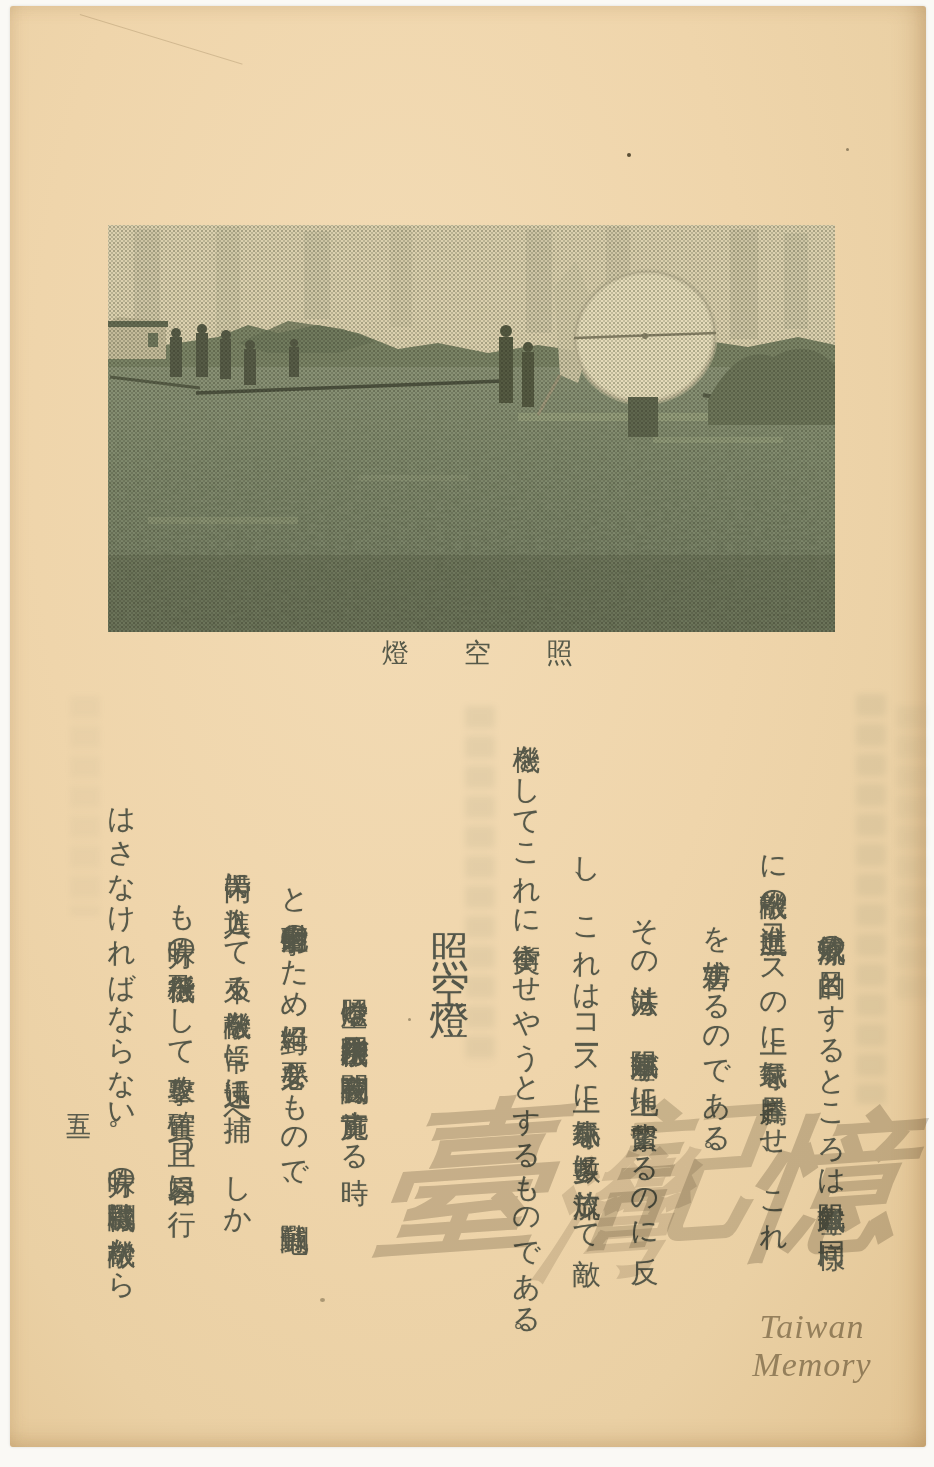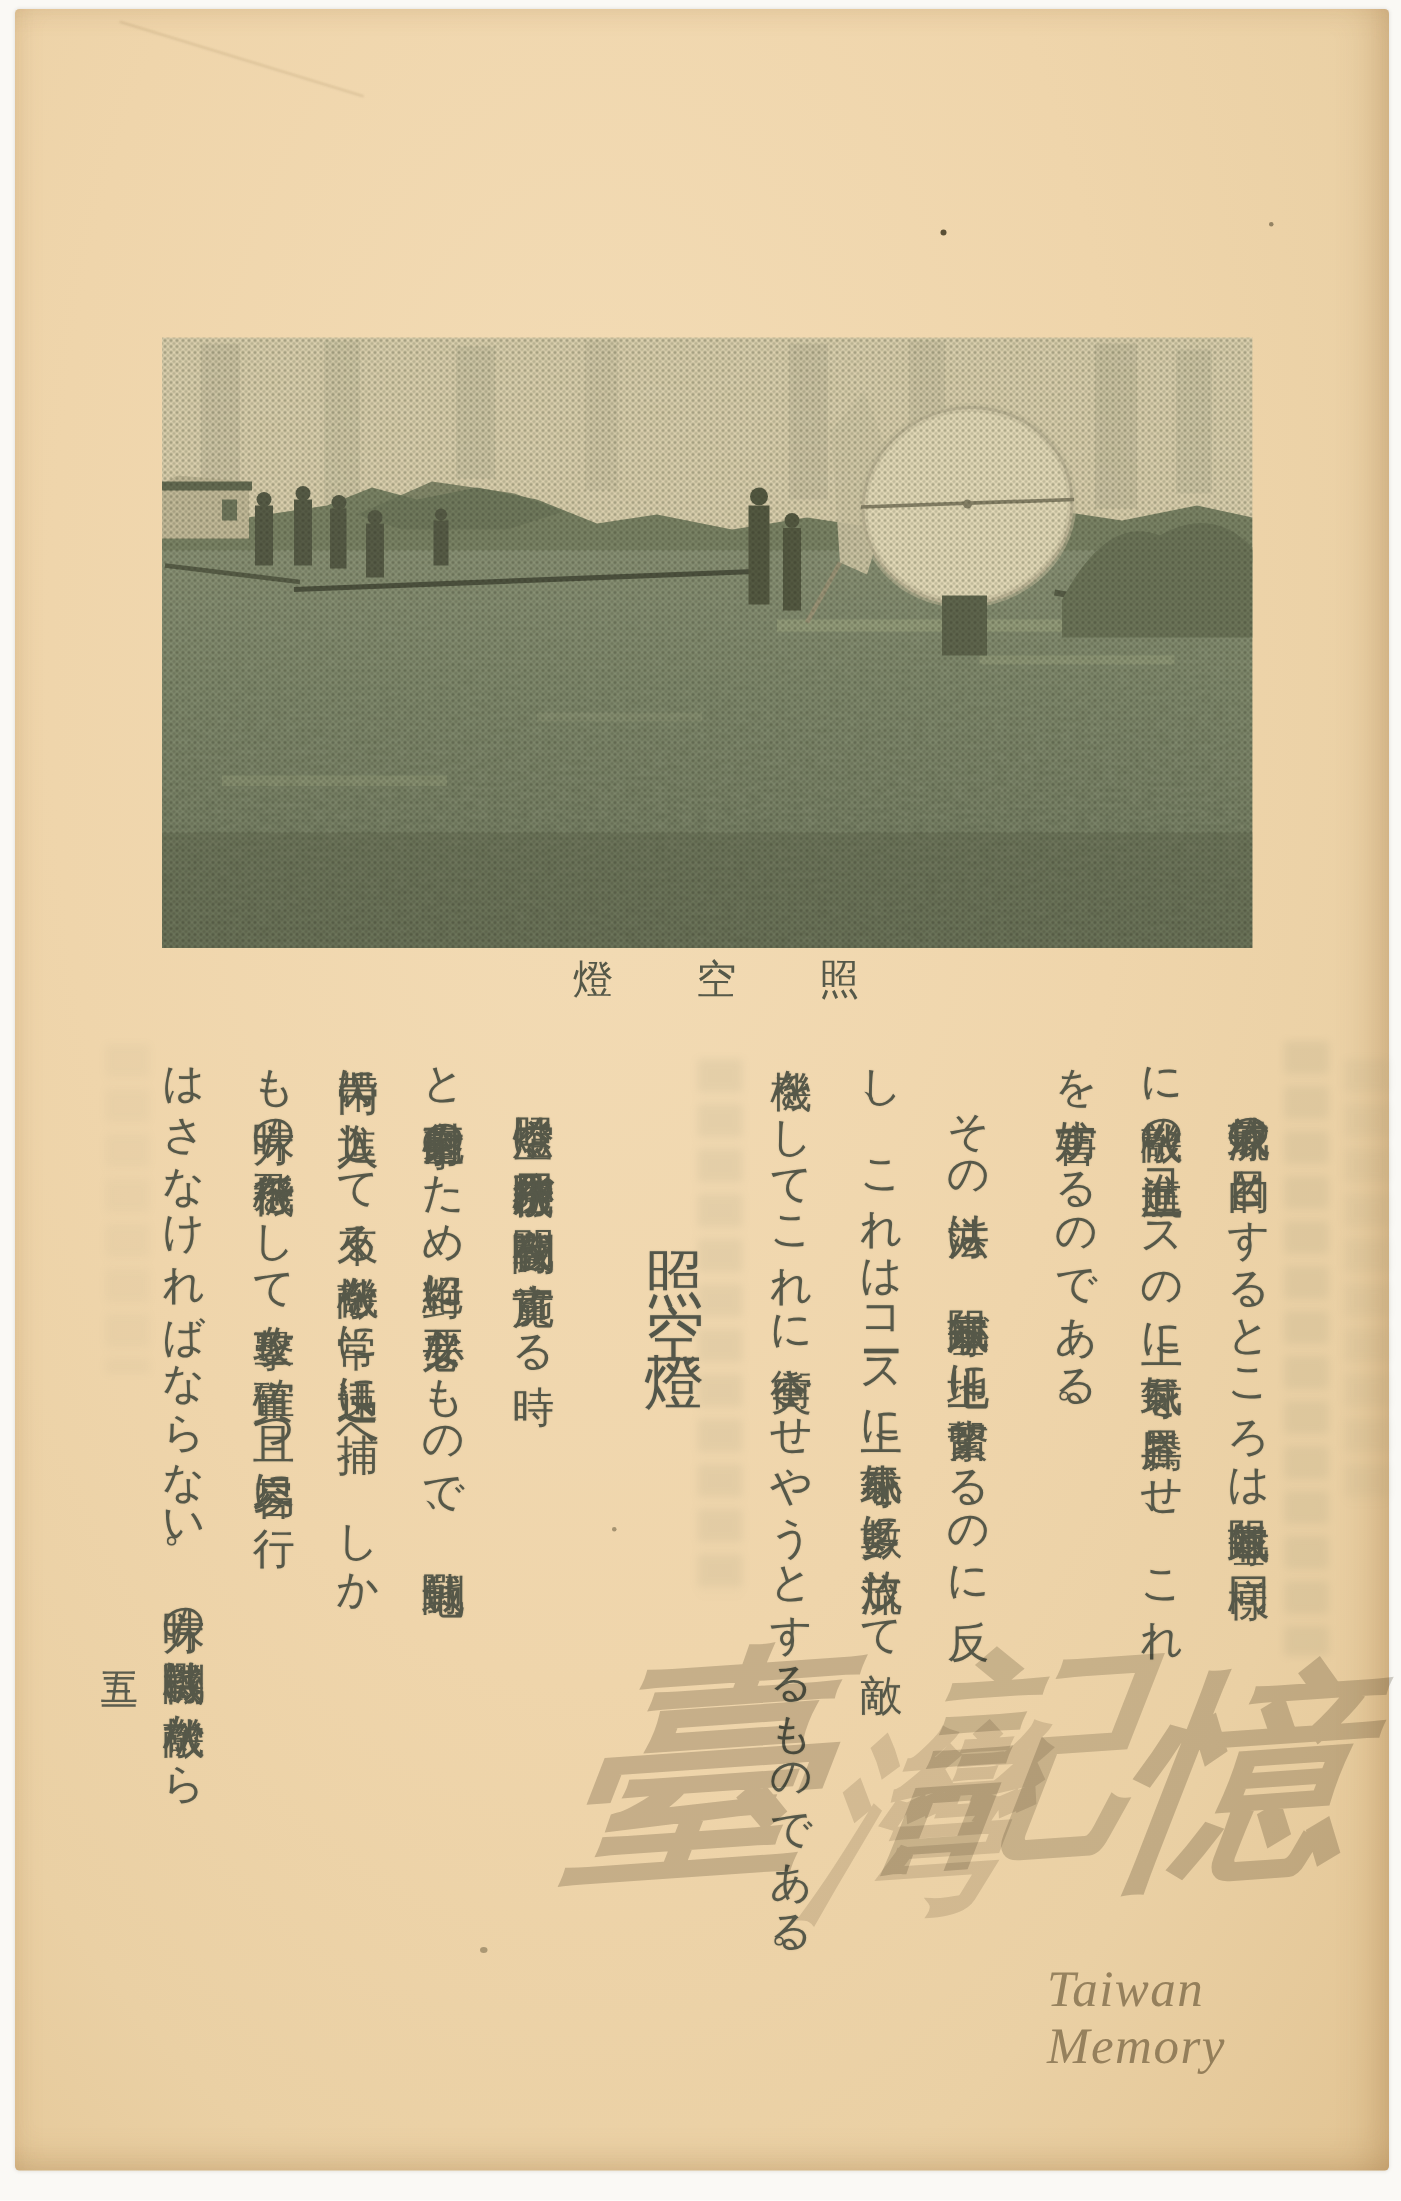--- a/index.html
+++ b/index.html
@@ -5,21 +5,21 @@
   html,body{margin:0;padding:0;}
   .screen{position:relative;width:934px;height:1467px;background:#faf9f5;overflow:hidden;
           font-family:"Liberation Serif","DejaVu Serif",serif;}
   
   .paper{position:absolute;left:10px;top:6px;width:916px;height:1441px;border-radius:3px;
          background:radial-gradient(ellipse at 42% 30%, #f3dcb6 0%, #efd5ab 48%, #ead0a4 75%, #e2c493 100%);
          box-shadow:inset -20px 0 26px -12px rgba(146,104,52,.30),
                     inset 0 -16px 22px -10px rgba(146,104,52,.22),
                     inset 12px 0 20px -12px rgba(160,120,70,.16),
                     inset 0 12px 20px -12px rgba(170,135,85,.12),
-                    0 0 3px rgba(0,0,0,.12);}
+                    0 0 3px rgba(0,0,0,.12);text-align:center;}
   .crease{position:absolute;left:70px;top:8px;width:170px;height:1px;background:rgba(120,95,55,.25);
           transform:rotate(17deg);transform-origin:left top;filter:blur(.6px);}
   .speck{position:absolute;border-radius:50%;background:#5a4f35;}
   
   .ghost{position:absolute;width:30px;filter:blur(3px);
          background:repeating-linear-gradient(to bottom, rgba(118,124,98,.5) 0 22px, rgba(118,124,98,.06) 22px 30px);}
   
   .photo{position:absolute;left:98px;top:219px;width:727px;height:407px;}
   .photo svg{position:absolute;left:0;top:0;}
   .halftone{position:absolute;inset:0;mix-blend-mode:multiply;opacity:.45;

